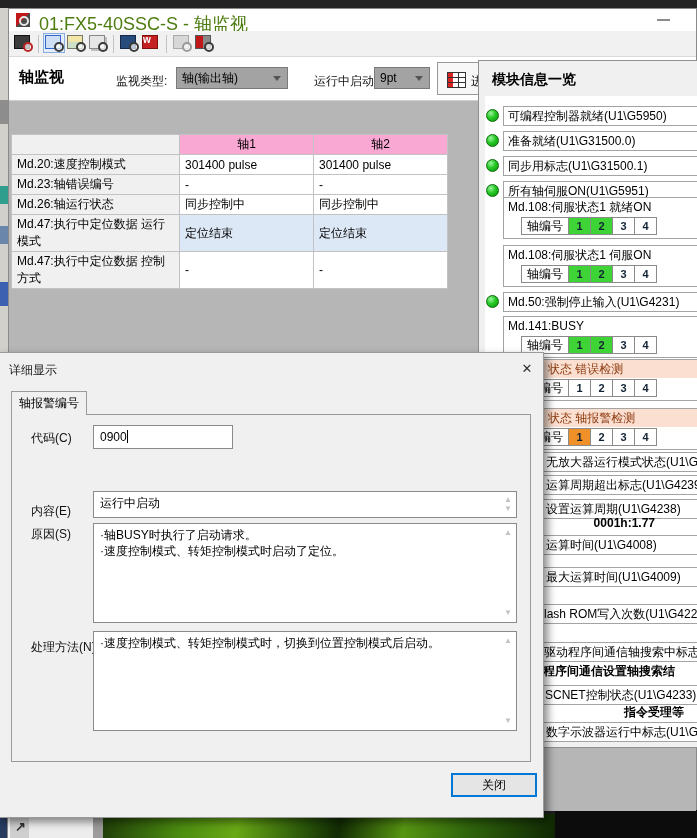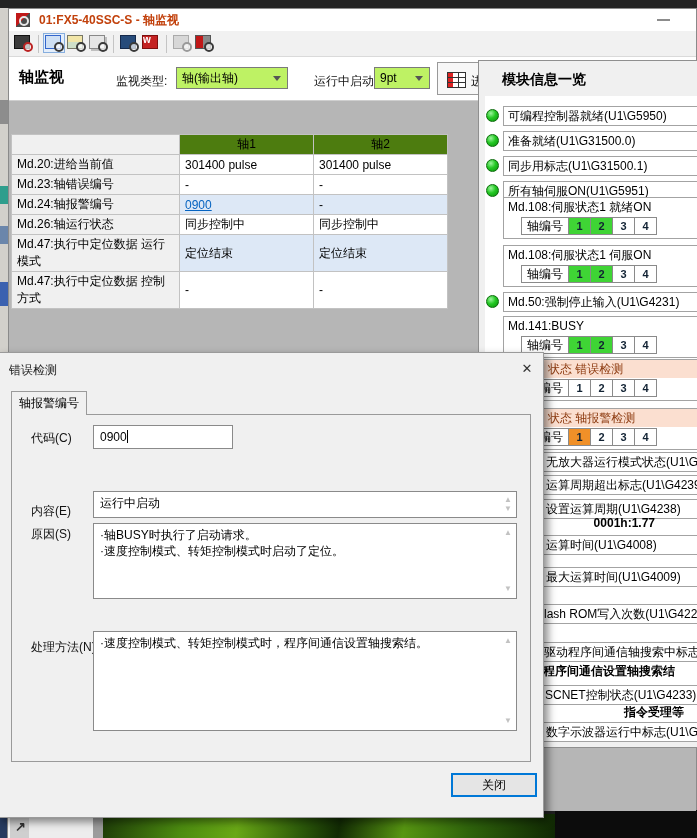--- a/index.html
+++ b/index.html
@@ -23,21 +23,21 @@
   .frag2{top:186px;height:18px;background:#2f9e8d;}
   .frag3{top:226px;height:18px;background:#6b86ab;}
   .frag4{top:282px;height:24px;background:#3b61b0;}
 
   
   .main-win{left:8px;top:8px;width:689px;height:802px;background:#efefef;border:1px solid #8a8a8a;box-sizing:border-box;}
   .titlebar{left:0;top:0;width:100%;height:22px;background:#ffffff;}
   .app-icon{left:7px;top:4px;width:14px;height:14px;
      background:linear-gradient(135deg,#c01818 0 48%,#4a4a4a 48% 100%);}
   .app-icon::after{content:"";position:absolute;right:1px;bottom:1px;width:6px;height:6px;border:2px solid #e8e8e8;border-radius:50%;}
-  .title-text{left:30px;top:3px;font-size:12px;color:#c2410c;white-space:nowrap;font-weight:bold;}
+  .title-text{left:30px;top:3px;font-size:18px;color:#4d7c0f;white-space:nowrap;}
   .min-dash{left:648px;top:10px;width:13px;height:2px;background:#8c8c8c;}
 
   .toolbar{left:0;top:22px;width:100%;height:26px;background:#f1f1f1;border-bottom:1px solid #dadada;box-sizing:border-box;}
   .tb-sep{display:inline-block;width:1px;height:18px;background:#c4c4c4;margin:4px 4px 0 4px;vertical-align:top;}
   .tb-icon{display:inline-block;width:20px;height:18px;position:relative;margin:3px 1px 0 1px;vertical-align:top;}
   .tb-icon .base{position:absolute;left:1px;top:1px;right:3px;bottom:3px;border:1px solid #566;background:#d9e4f0;}
   .tb-icon .mag{position:absolute;right:0;bottom:0;width:6px;height:6px;border:2px solid #3a3a3a;border-radius:50%;background:rgba(255,255,255,.7);}
   .tb-icon.v-dark .base{background:#3b3b3b;border-color:#111;}
   .tb-icon.v-dark .mag{border-color:#b22;}
   .tb-icon.v-active{background:#e4eefa;outline:1px solid #86aede;}
@@ -47,49 +47,49 @@
   .tb-icon.v-dkblue .base{background:#274b7a;border-color:#16294a;}
   .tb-icon.v-wave .base{background:#c42222;border-color:#7d0f0f;}
   .tb-icon.v-wave .wave{position:absolute;left:2px;top:0px;color:#fff;font-size:10px;font-weight:bold;}
   .tb-icon.v-gray .base{background:#d7d7d7;border-color:#aaa;}
   .tb-icon.v-gray .mag{border-color:#9a9a9a;}
   .tb-icon.v-redsplit .base{background:linear-gradient(90deg,#c01818 0 50%,#8a8a8a 50% 100%);border-color:#555;}
 
   .ctrl-strip{left:0;top:48px;width:100%;height:44px;background:#ffffff;border-bottom:1px solid #cfcfcf;box-sizing:border-box;}
   .pane-heading{left:10px;top:11px;font-size:15px;font-weight:bold;}
   .lbl{color:#111;}
-  .dd{background:#bef264;border:1px solid #7a7a7a;box-sizing:border-box;line-height:20px;padding-left:5px;}
+  .dd{background:#a3a3a3;border:1px solid #7a7a7a;box-sizing:border-box;line-height:20px;padding-left:5px;}
   .dd .chev{position:absolute;right:6px;top:8px;width:0;height:0;border-left:4px solid transparent;border-right:4px solid transparent;border-top:5px solid #555;}
   .tablebtn{border:1px solid #999;background:#f7f7f7;box-sizing:border-box;overflow:hidden;}
   .tbl-glyph{position:absolute;left:9px;top:9px;width:17px;height:14px;border:1px solid #333;
      background:linear-gradient(90deg,#d22 0 5px,#fff 5px 100%);}
   .tbl-glyph::before{content:"";position:absolute;left:0;right:0;top:4px;height:1px;background:#333;}
   .tbl-glyph::after{content:"";position:absolute;left:0;right:0;top:9px;height:1px;background:#333;}
   .tbl-glyph .vline{position:absolute;top:0;bottom:0;left:10px;width:1px;background:#333;}
   .tablebtn .btxt{position:absolute;left:33px;top:10px;}
 
   .mdi-client{left:0;top:92px;width:100%;height:710px;background:#b6b6b6;}
 
   
   table.mon{border-collapse:collapse;background:#fff;}
   table.mon th,table.mon td{border:1px solid #c2c2c2;font-weight:normal;text-align:left;
      padding:1px 5px;font-size:12px;box-sizing:border-box;}
   table.mon{border:1px solid #8f8f8f;}
-  table.mon thead th{background:#4d7c0f;text-align:center;height:19px;}
+  table.mon thead th{background:#f9a8d4;text-align:center;height:19px;}
   table.mon th.rowlbl{background:#f0f0f0;width:168px;}
   table.mon td{width:134px;}
   table.mon tr.alt td.val{background:#dde8f6;}
   table.mon td.val{background:#fff;}
   table.mon tr.tall th,table.mon tr.tall td{height:33px;}
   table.mon tr.norm th,table.mon tr.norm td{height:19px;}
   table.mon a{color:#0563c1;text-decoration:underline;cursor:pointer;}
 
   
   .mod-panel{left:478px;top:60px;width:221px;height:688px;background:#f0f0f0;border:1px solid #8f8f8f;box-sizing:border-box;overflow:hidden;}
-  .mod-title{left:23px;top:10px;font-size:14px;font-weight:bold;}
+  .mod-title{left:13px;top:10px;font-size:14px;font-weight:bold;}
   .mod-client{left:6px;top:35px;width:215px;height:645px;background:#fff;}
   .led{position:absolute;left:7px;width:13px;height:13px;border-radius:50%;
      background:radial-gradient(circle at 35% 30%,#9cf49c,#24c824 45%,#0a8f0a);border:1px solid #0b6b0b;box-sizing:border-box;}
   .p-box{position:absolute;left:24px;width:200px;height:20px;border:1px solid #a3a3a3;background:#fff;
      line-height:18px;padding-left:4px;box-sizing:border-box;white-space:nowrap;overflow:hidden;}
   .p-group{position:absolute;left:24px;width:200px;border:1px solid #a3a3a3;background:#fff;box-sizing:border-box;}
   .p-group .g-title{height:18px;line-height:18px;padding-left:4px;white-space:nowrap;overflow:hidden;}
   .p-group.alarm .g-title{background:#fbdfd0;color:#8d3b10;}
   .g-axisrow{display:flex;margin:1px 0 3px 17px;}
   .g-axlbl{width:48px;height:18px;border:1px solid #8a8a8a;line-height:17px;text-align:center;box-sizing:border-box;}
@@ -164,32 +164,27 @@
     <table class="mon abs" style="left:2px;top:33px;">
         <thead>
           <tr>
             <th class="rowlbl"></th>
             <th>轴1</th>
             <th>轴2</th>
           </tr>
         </thead>
         <tbody>
           <tr class="norm">
-            <th class="rowlbl">Md.20:进给当前值</th>
+            <th class="rowlbl">Md.20:速度控制模式</th>
             <td class="val">301400 pulse</td>
             <td class="val">301400 pulse</td>
           </tr>
           <tr class="norm">
             <th class="rowlbl">Md.23:轴错误编号</th>
             <td class="val">-</td>
-            <td class="val">-</td>
-          </tr>
-          <tr class="alt norm">
-            <th class="rowlbl">Md.24:轴报警编号</th>
-            <td class="val"><a>0900</a></td>
             <td class="val">-</td>
           </tr>
           <tr class="norm">
             <th class="rowlbl">Md.26:轴运行状态</th>
             <td class="val">同步控制中</td>
             <td class="val">同步控制中</td>
           </tr>
           <tr class="alt tall">
             <th class="rowlbl">Md.47:执行中定位数据 运行模式</th>
             <td class="val">定位结束</td>
@@ -278,51 +273,51 @@
       <div class="p-box" style="top: 543px; padding-left: 40px;">lash ROM写入次数(U1\G4224)</div>
       <div class="p-box" style="top: 581px; padding-left: 40px;">驱动程序间通信轴搜索中标志</div>
       <div class="p-val" style="top: 602px; padding-left: 40px;">程序间通信设置轴搜索结</div>
       <div class="p-box" style="top: 624px; padding-left: 41px;">SCNET控制状态(U1\G4233)</div>
       <div class="p-val" style="top: 643px; padding-left: 121px;">指令受理等</div>
       <div class="p-box" style="top: 661px; padding-left: 42px;">数字示波器运行中标志(U1\G</div>
     </div>
 </div>
 
 <div class="abs dialog">
-  <span class="abs dlg-title">错误检测</span>
+  <span class="abs dlg-title">详细显示</span>
   <span class="abs dlg-x">✕</span>
 
   <div class="abs dlg-tab">轴报警编号</div>
   <div class="abs dlg-tabpanel"></div>
 
   <span class="dlg-lbl" style="top:77px;">代码(C)</span>
   <div class="dbox" style="left:94px;top:72px;width:140px;height:24px;padding-right:6px;">
     <span>0900</span><span class="caret"></span>
   </div>
 
   <span class="dlg-lbl" style="top:150px;">内容(E)</span>
   <div class="dbox" style="left:94px;top:138px;width:424px;height:27px;">
     <span>运行中启动</span>
     <span class="sarrow" style="top:4px;">▲</span>
     <span class="sarrow" style="bottom:4px;">▼</span>
   </div>
 
   <span class="dlg-lbl" style="top:173px;">原因(S)</span>
-  <div class="dbox" style="left:94px;top:170px;width:424px;height:76px;">
+  <div class="dbox" style="left:94px;top:170px;width:424px;height:100px;">
     <div>
         <div>·轴BUSY时执行了启动请求。</div>
         <div>·速度控制模式、转矩控制模式时启动了定位。</div>
       </div>
     <span class="sarrow" style="top:5px;">▲</span>
     <span class="sarrow" style="bottom:5px;">▼</span>
   </div>
 
   <span class="dlg-lbl" style="top:286px;">处理方法(N)</span>
   <div class="dbox" style="left:94px;top:278px;width:424px;height:100px;">
     <div>
-        <div>·速度控制模式、转矩控制模式时，程序间通信设置轴搜索结。</div>
+        <div>·速度控制模式、转矩控制模式时，切换到位置控制模式后启动。</div>
       </div>
     <span class="sarrow" style="top:5px;">▲</span>
     <span class="sarrow" style="bottom:5px;">▼</span>
   </div>
 
   <div class="abs dlg-close">关闭</div>
 </div>
 
 </body></html>

